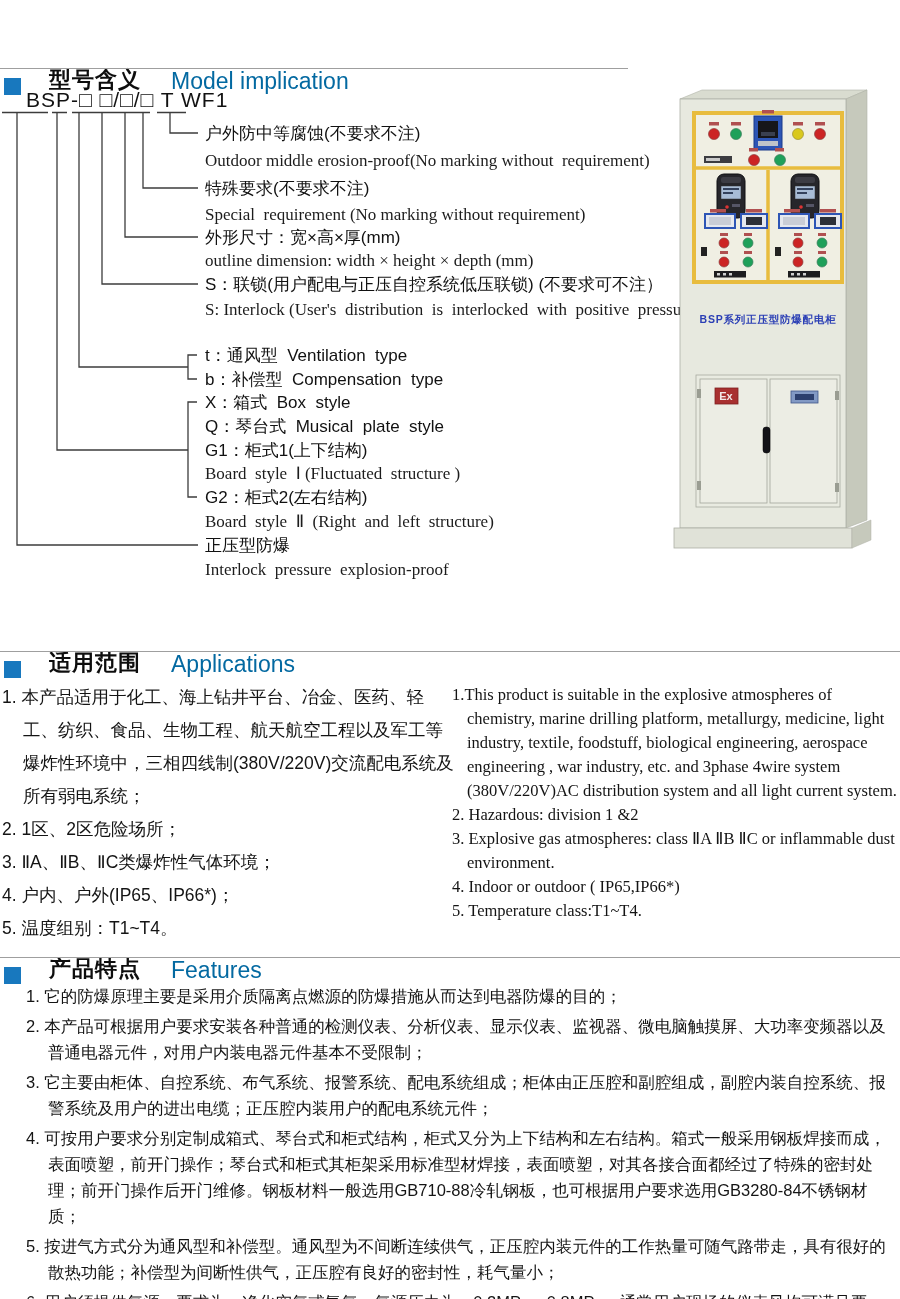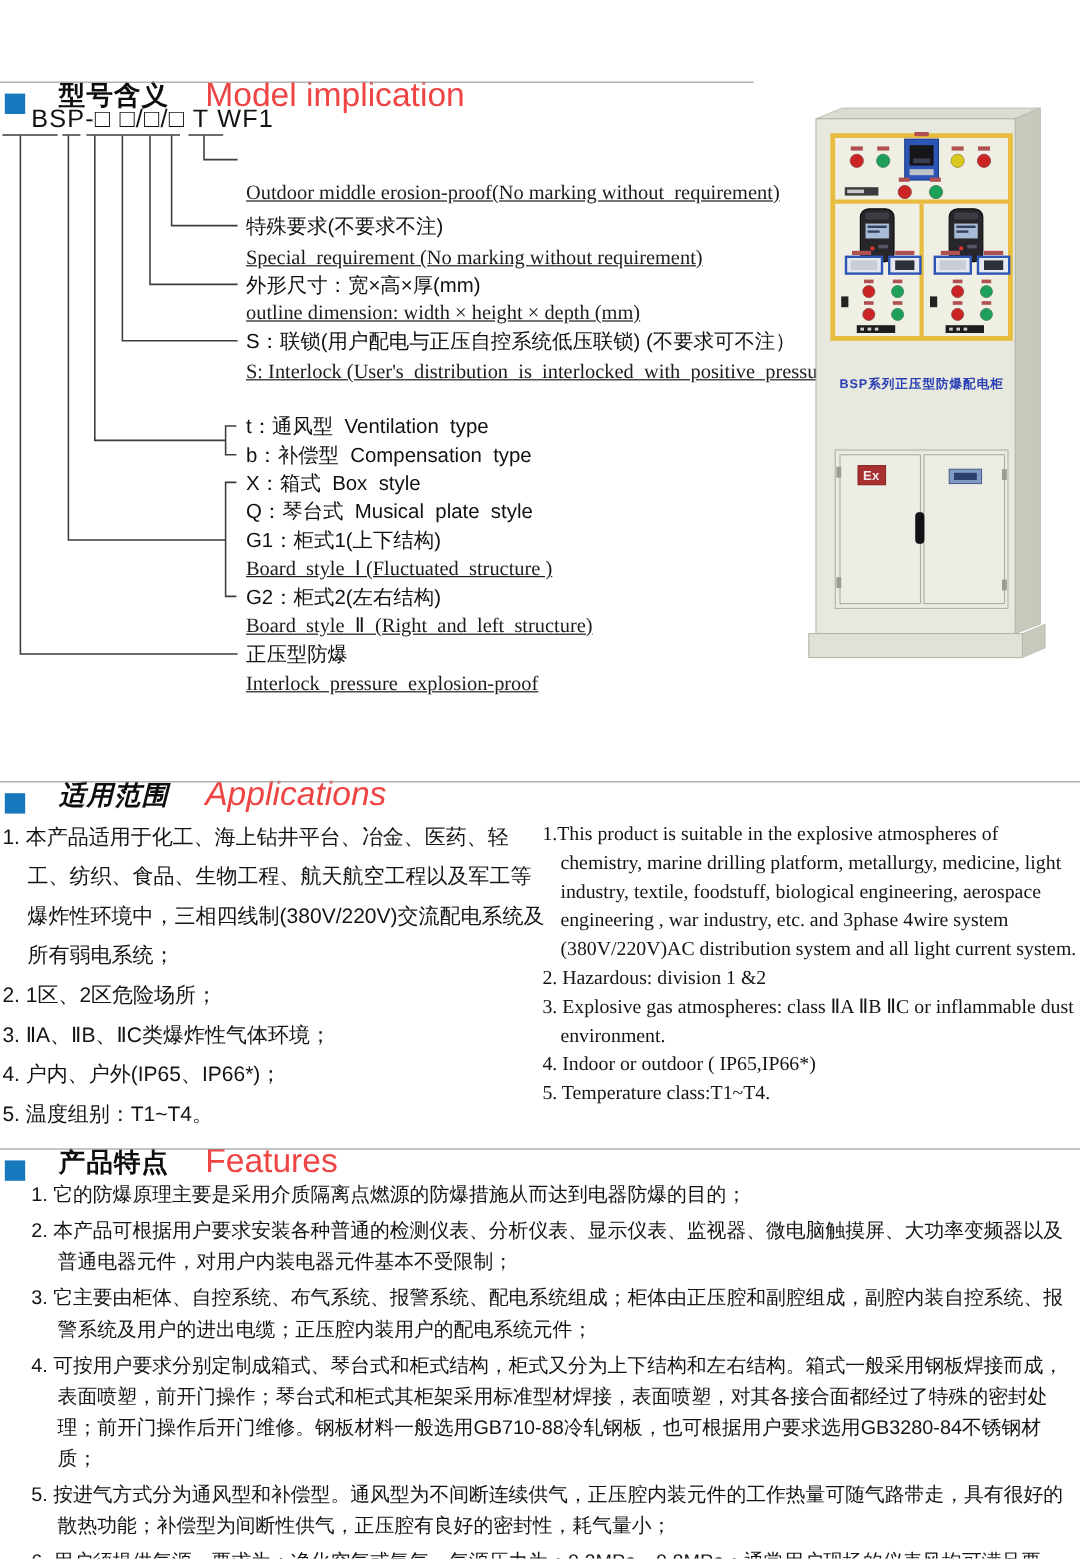--- a/index.html
+++ b/index.html
@@ -2,27 +2,27 @@
 <html><head>
 <meta charset="utf-8">
 <style>
   html,body{margin:0;padding:0;background:#fff;}
   .page{position:relative;width:900px;height:1299px;background:#ffffff;overflow:hidden;
         font-family:"Liberation Sans", sans-serif;color:#1a1a1a;}
   
   .sec-head{position:absolute;display:flex;align-items:flex-end;gap:28px;height:26px;margin-top:30px;}
   .sq{width:17px;height:17px;background:#1878be;flex:0 0 auto;}
   .h-zh{font-size:22px;font-weight:bold;color:#0d0d0d;letter-spacing:1px;}
-  .h-en{font-size:28px;color:#ef4444;margin-left:2px;}
+  .h-en{font-size:23px;color:#0369a1;margin-left:2px;}
   .rule{position:absolute;height:1px;background:#9f9f9f;}
   
   .model-code{position:absolute;left:2px;top:88px;font-size:21px;color:#111;letter-spacing:1px;margin-left:24px;}
   .mline{position:absolute;left:205px;height:22px;white-space:pre;font-size:17px;line-height:22px;}
   .mline.zh{font-family:"Liberation Sans",sans-serif;color:#111;}
-  .mline.en{font-family:"Liberation Serif",serif;color:#1c1c1c;text-decoration:underline;}
+  .mline.en{font-family:"Liberation Serif",serif;color:#1c1c1c;}
   svg.diagram{position:absolute;left:0;top:85px;}
   svg.cab{position:absolute;left:650px;top:86px;}
   
   .apps-zh{position:absolute;left:2px;top:681px;width:452px;font-size:17.5px;line-height:33px;color:#141414;}
   .apps-zh .it{text-indent:-21px;padding-left:21px;}
   .apps-en{position:absolute;left:452px;top:683px;width:450px;font-family:"Liberation Serif",serif;
            font-size:16.5px;line-height:24px;color:#141414;}
   .apps-en .it{text-indent:-15px;padding-left:15px;}
   
   .feat{position:absolute;left:2px;top:983px;width:897px;font-size:16.5px;line-height:26px;color:#141414;}
@@ -58,20 +58,21 @@
       <path d="M102 28 V199 H198"></path>
 
       <path d="M125 28 V152 H198"></path>
 
       <path d="M143 28 V103 H198"></path>
 
       <path d="M170 28 V48 H198"></path>
     </g>
   </svg>
 
+  <div class="mline zh" style="top:123px">户外防中等腐蚀(不要求不注)</div>
   <div class="mline en" style="top:150px">Outdoor middle erosion-proof(No marking without  requirement)</div>
   <div class="mline zh" style="top:178px">特殊要求(不要求不注)</div>
   <div class="mline en" style="top:204px">Special  requirement (No marking without requirement)</div>
   <div class="mline zh" style="top:227px">外形尺寸：宽×高×厚(mm)</div>
   <div class="mline en" style="top:250px">outline dimension: width × height × depth (mm)</div>
   <div class="mline zh" style="top:274px">S：联锁(用户配电与正压自控系统低压联锁) (不要求可不注）</div>
   <div class="mline en" style="top:299px">S: Interlock (User's  distribution  is  interlocked  with  positive  pressure</div>
   <div class="mline zh" style="top:345px">t：通风型  Ventilation  type</div>
   <div class="mline zh" style="top:369px">b：补偿型  Compensation  type</div>
   <div class="mline zh" style="top:392px">X：箱式  Box  style</div>
@@ -196,21 +197,21 @@
       <rect x="141" y="305" width="27" height="12" fill="#8299c4" stroke="#3f568a" stroke-width="0.8"></rect>
       <rect x="145" y="308" width="19" height="6" fill="#2c3f6e"></rect>
       <rect x="113" y="341" width="7" height="26" rx="3" fill="#131317" stroke="#000" stroke-width="0.5"></rect>
       <rect x="47" y="303" width="4" height="9" fill="#9a9d92"></rect>
       <rect x="47" y="395" width="4" height="9" fill="#9a9d92"></rect>
       <rect x="185" y="305" width="4" height="9" fill="#9a9d92"></rect>
       <rect x="185" y="397" width="4" height="9" fill="#9a9d92"></rect>
     </g>
   </svg>
 
-  <div class="sec-head" style="left:4px;top:622px;font-style:italic;">
+  <div class="sec-head" style="left:4px;top:622px;">
     <span class="sq"></span>
     <span class="h-zh">适用范围</span>
     <span class="h-en">Applications</span>
   </div>
   <div class="rule" style="left:0;top:651px;width:900px;"></div>
 
   <div class="apps-zh">
     <div class="it">1. 本产品适用于化工、海上钻井平台、冶金、医药、轻工、纺织、食品、生物工程、航天航空工程以及军工等爆炸性环境中，三相四线制(380V/220V)交流配电系统及所有弱电系统；</div>
     <div class="it">2. 1区、2区危险场所；</div>
     <div class="it">3. ⅡA、ⅡB、ⅡC类爆炸性气体环境；</div>

